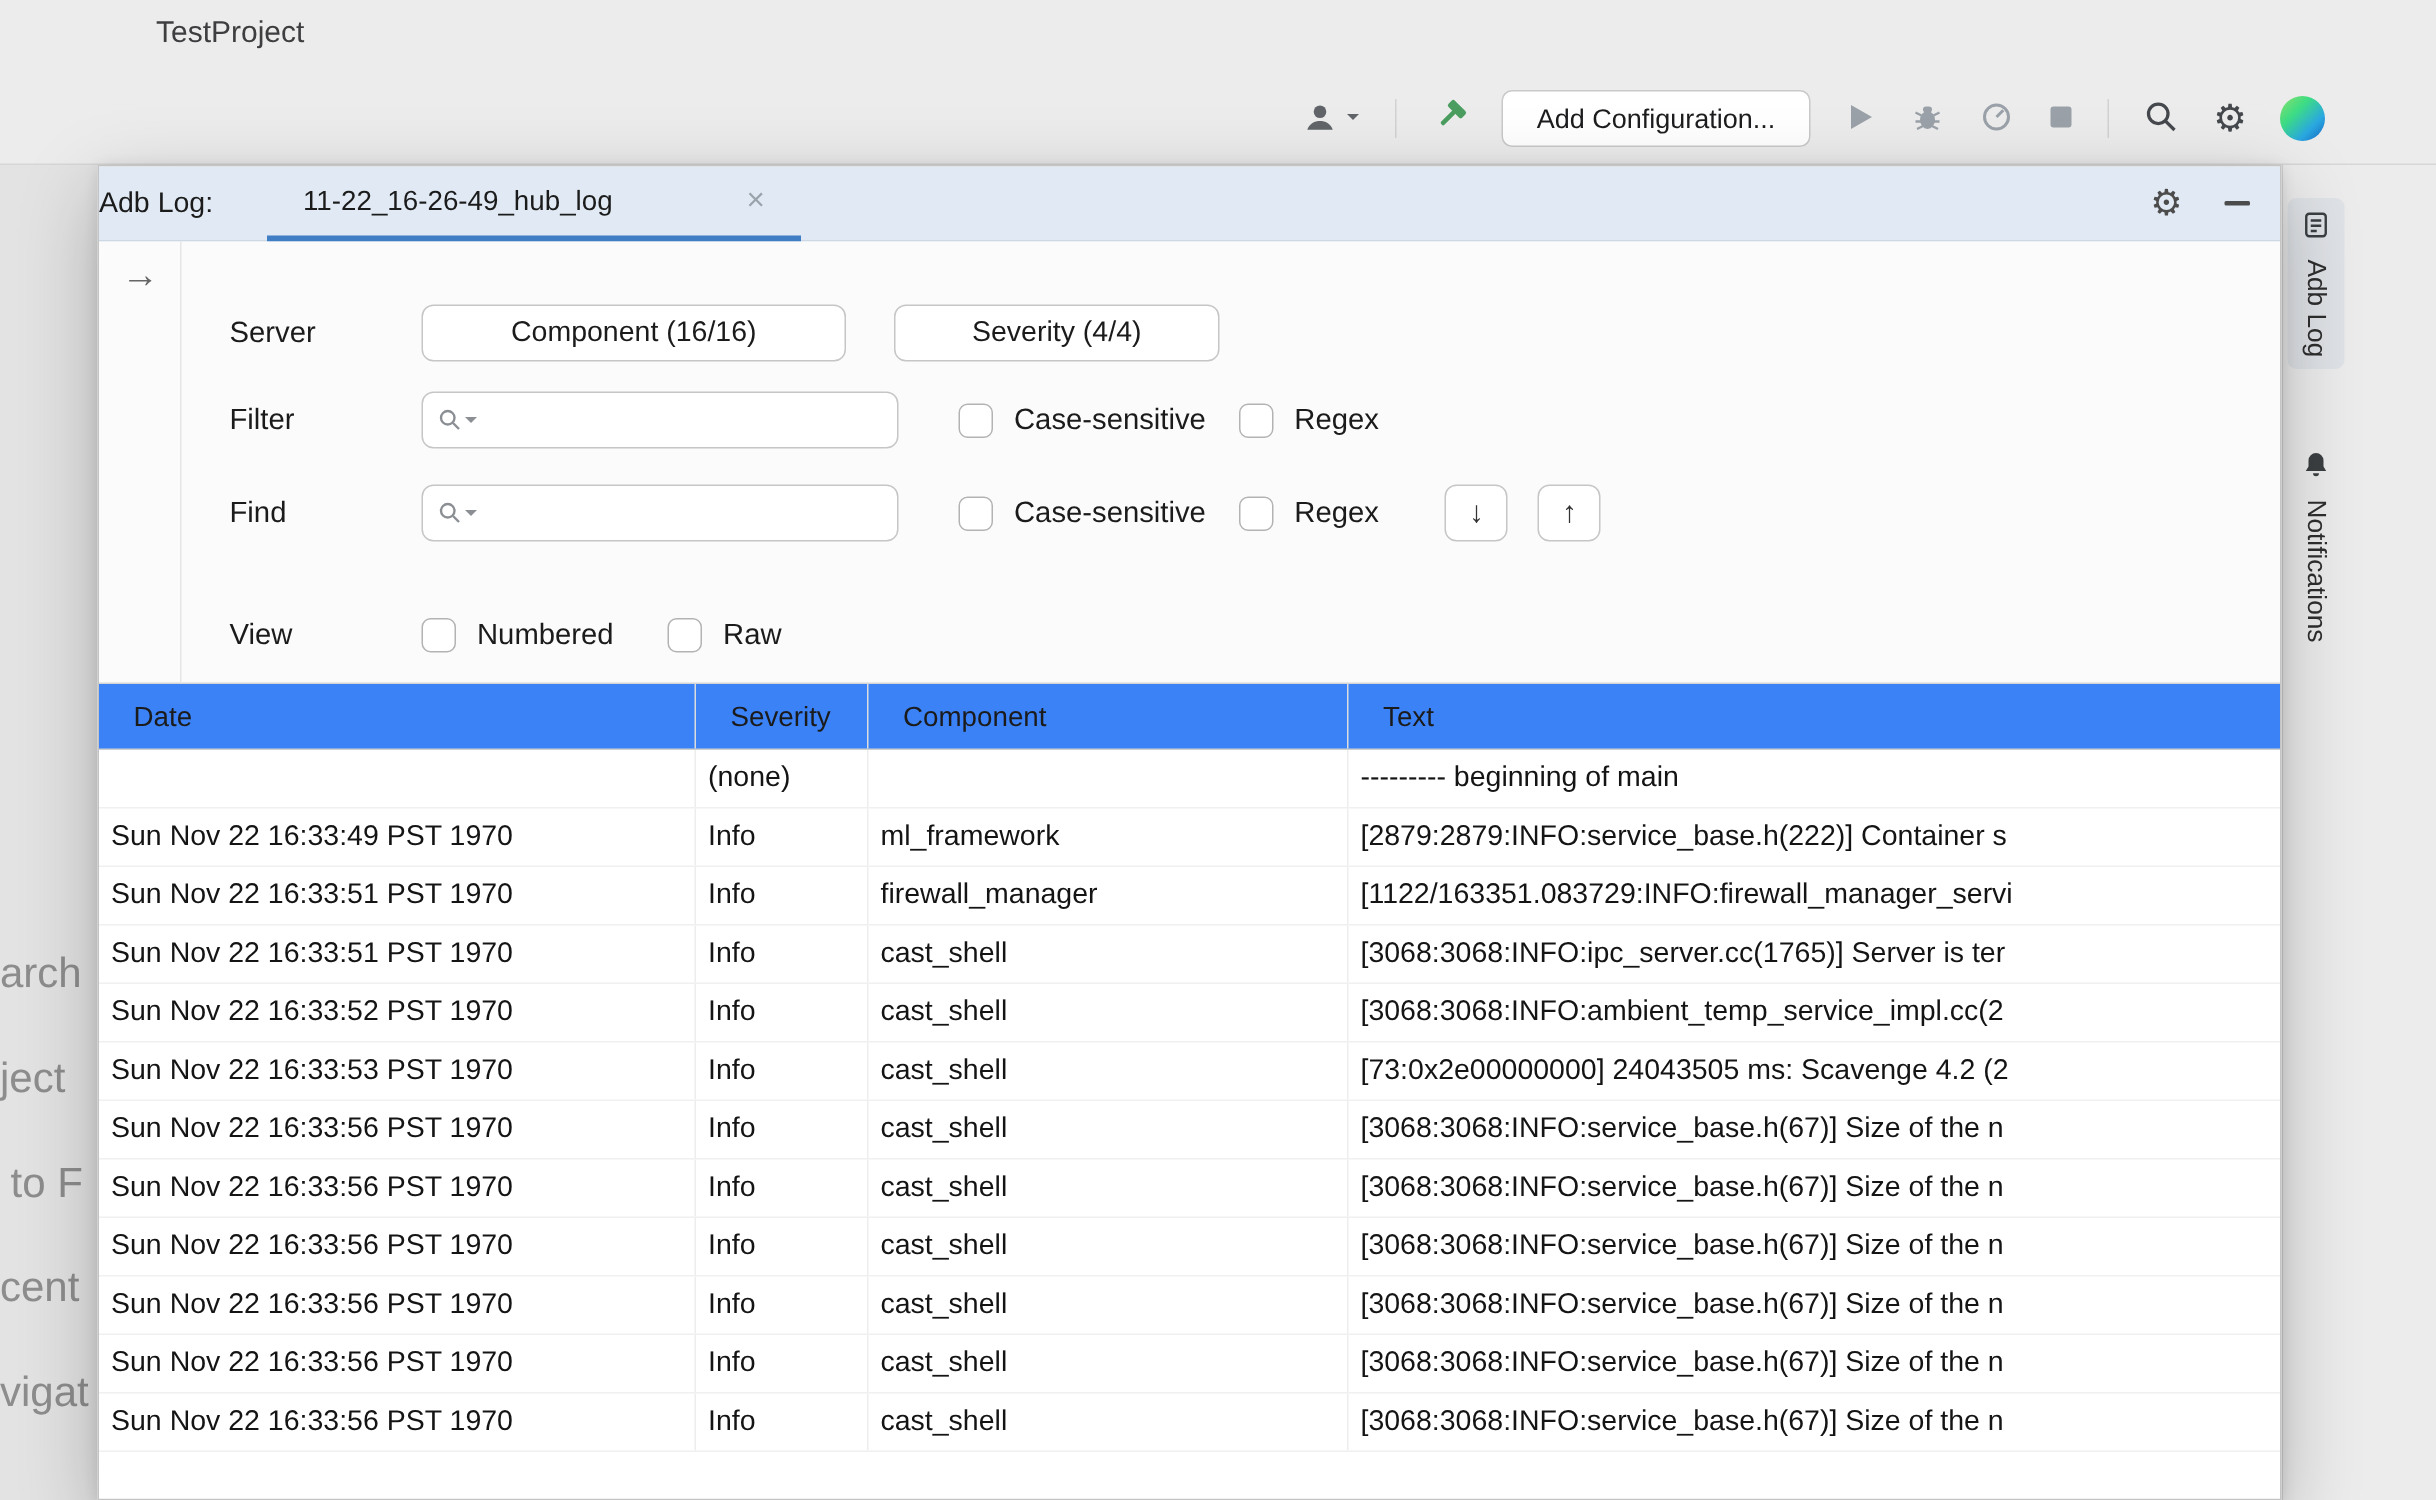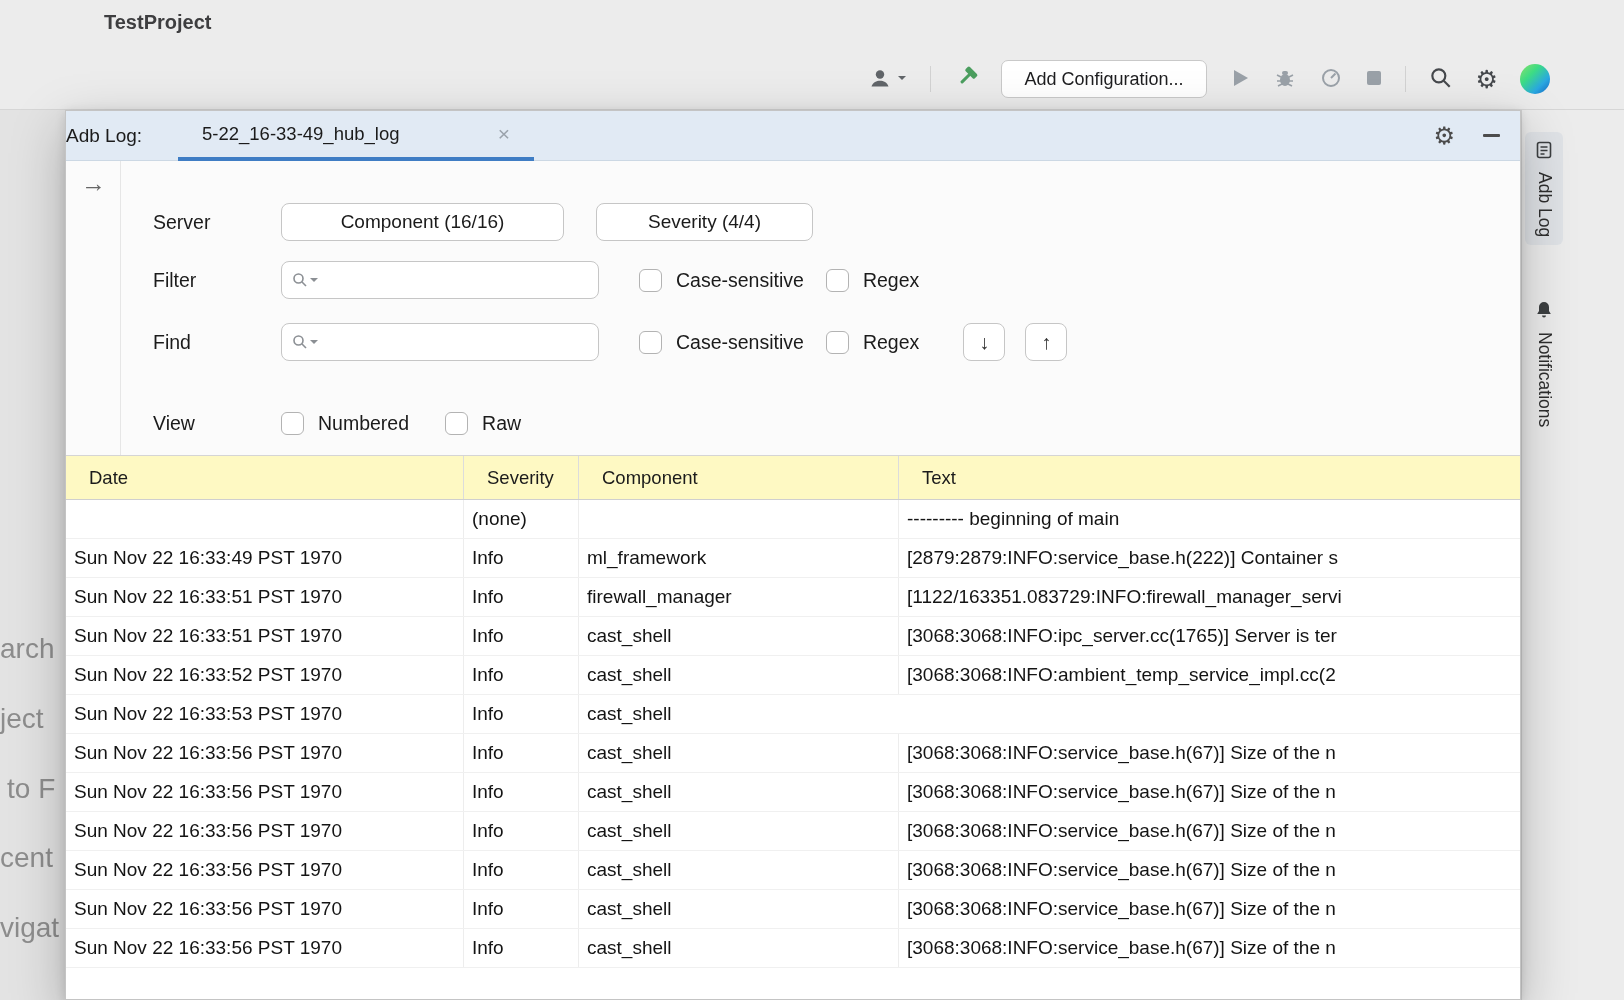--- a/index.html
+++ b/index.html
@@ -1,21 +1,21 @@
 <!DOCTYPE html>
 <html><head>
 <meta charset="utf-8">
 <style>
   *{box-sizing:border-box;margin:0;padding:0}
   html,body{width:1624px;height:1000px;overflow:hidden}
   body{position:relative;background:#e3e3e3;font-family:"Liberation Sans","DejaVu Sans",sans-serif;color:#1d1d1f}
 
   
   .titlebar{position:absolute;top:0;left:0;width:100%;height:110px;background:#ececec;border-bottom:1px solid #d6d6d6;z-index:3}
-  .project-name{position:absolute;left:104px;top:11px;font-size:20px;font-weight:700;color:#3e3e40}
+  .project-name{position:absolute;left:104px;top:11px;font-size:20px;font-weight:400;color:#3e3e40}
   .toolbar{position:absolute;top:57px;right:74px;height:44px;display:flex;align-items:center;gap:22px}
   .tb-btn{display:flex;align-items:center;gap:4px;background:none;border:none;cursor:pointer;padding:0}
   .tb-sep{width:1px;height:26px;background:#d2d2d2}
   .add-config{height:38px;padding:0 22px;background:#fff;border:1px solid #c9c9c9;border-radius:7px;font-size:18px;color:#1d1d1f;font-family:inherit;cursor:pointer}
   .glyph-icon{font-size:25px;color:#45484c;line-height:1}
   .as-logo{width:30px;height:30px;border-radius:50%;background:linear-gradient(135deg,#8ce06b 0%,#3ddc84 35%,#2aa8e0 70%,#1565c0 100%);display:inline-block}
 
   
   .bg-fragments span{position:absolute;font-size:28px;color:#8d8d8d;white-space:nowrap;z-index:1}
   .frag-0{left:0;top:633px}.frag-1{left:0;top:703px}.frag-2{left:7px;top:773px}.frag-3{left:0;top:842px}.frag-4{left:0;top:912px}
@@ -60,21 +60,21 @@
   .checkbox{width:23px;height:23px;border:1.5px solid #b3b3b3;border-radius:6px;background:#fff;flex:none;cursor:pointer}
   .cblabel{margin-left:14px;font-size:19.5px;color:#1b1b1b;white-space:nowrap}
   .nav-btn{width:42px;height:38px;border:1px solid #c6c6c6;border-radius:8px;background:#fff;font-size:20px;color:#333;
            display:flex;align-items:center;justify-content:center;font-family:inherit;cursor:pointer}
   .nav-btn.next{margin-left:44px}
   .nav-btn.prev{margin-left:20px}
 
   
   .log-table{position:absolute;top:345px;left:0;right:0;bottom:0;background:#fff;overflow:hidden}
   .thead,.trow{display:grid;grid-template-columns:398px 115px 320px 1fr}
-  .thead{height:44px;background:#fef9c3;border-bottom:1px solid #cfcfcf}
+  .thead{height:44px;background:#3b82f6;border-bottom:1px solid #cfcfcf}
   .th{line-height:43px;padding-left:23px;font-size:18.5px;color:#1b1b1b;border-right:1px solid #dcdcdc;overflow:hidden;white-space:nowrap;cursor:pointer}
   .th:last-child{border-right:none}
   .trow{height:39px;border-bottom:1px solid #f0f0f0;cursor:default}
   .td{line-height:38px;padding-left:8px;font-size:19px;color:#141414;border-right:1px solid #ededed;overflow:hidden;white-space:nowrap}
   .td:last-child{border-right:none}
 </style>
 </head>
 <body>
 
 <div class="bg-fragments">
@@ -179,21 +179,21 @@
     </span>
     <span class="stripe-label">Notifications</span>
   </div>
 </div>
 
 <div class="panel">
 
   <div class="panel-header">
     <span class="panel-title">Adb Log:</span>
     <div class="tab">
-      <span class="tab-label">5-22_16-33-49_hub_log</span>
+      <span class="tab-label">11-22_16-26-49_hub_log</span>
       <span class="tab-close">×</span>
     </div>
     <div class="header-actions">
       <span class="hdr-gear">⚙</span>
       <span class="hdr-min"></span>
     </div>
   </div>
 
   <div class="filter-area">
     <div class="gutter">
@@ -308,20 +308,21 @@
     <div class="trow">
       <span class="td">Sun Nov 22 16:33:52 PST 1970</span>
       <span class="td">Info</span>
       <span class="td">cast_shell</span>
       <span class="td">[3068:3068:INFO:ambient_temp_service_impl.cc(2</span>
     </div>
     <div class="trow">
       <span class="td">Sun Nov 22 16:33:53 PST 1970</span>
       <span class="td">Info</span>
       <span class="td">cast_shell</span>
+      <span class="td">[73:0x2e00000000] 24043505 ms: Scavenge 4.2 (2</span>
     </div>
     <div class="trow">
       <span class="td">Sun Nov 22 16:33:56 PST 1970</span>
       <span class="td">Info</span>
       <span class="td">cast_shell</span>
       <span class="td">[3068:3068:INFO:service_base.h(67)] Size of the n</span>
     </div>
     <div class="trow">
       <span class="td">Sun Nov 22 16:33:56 PST 1970</span>
       <span class="td">Info</span>

